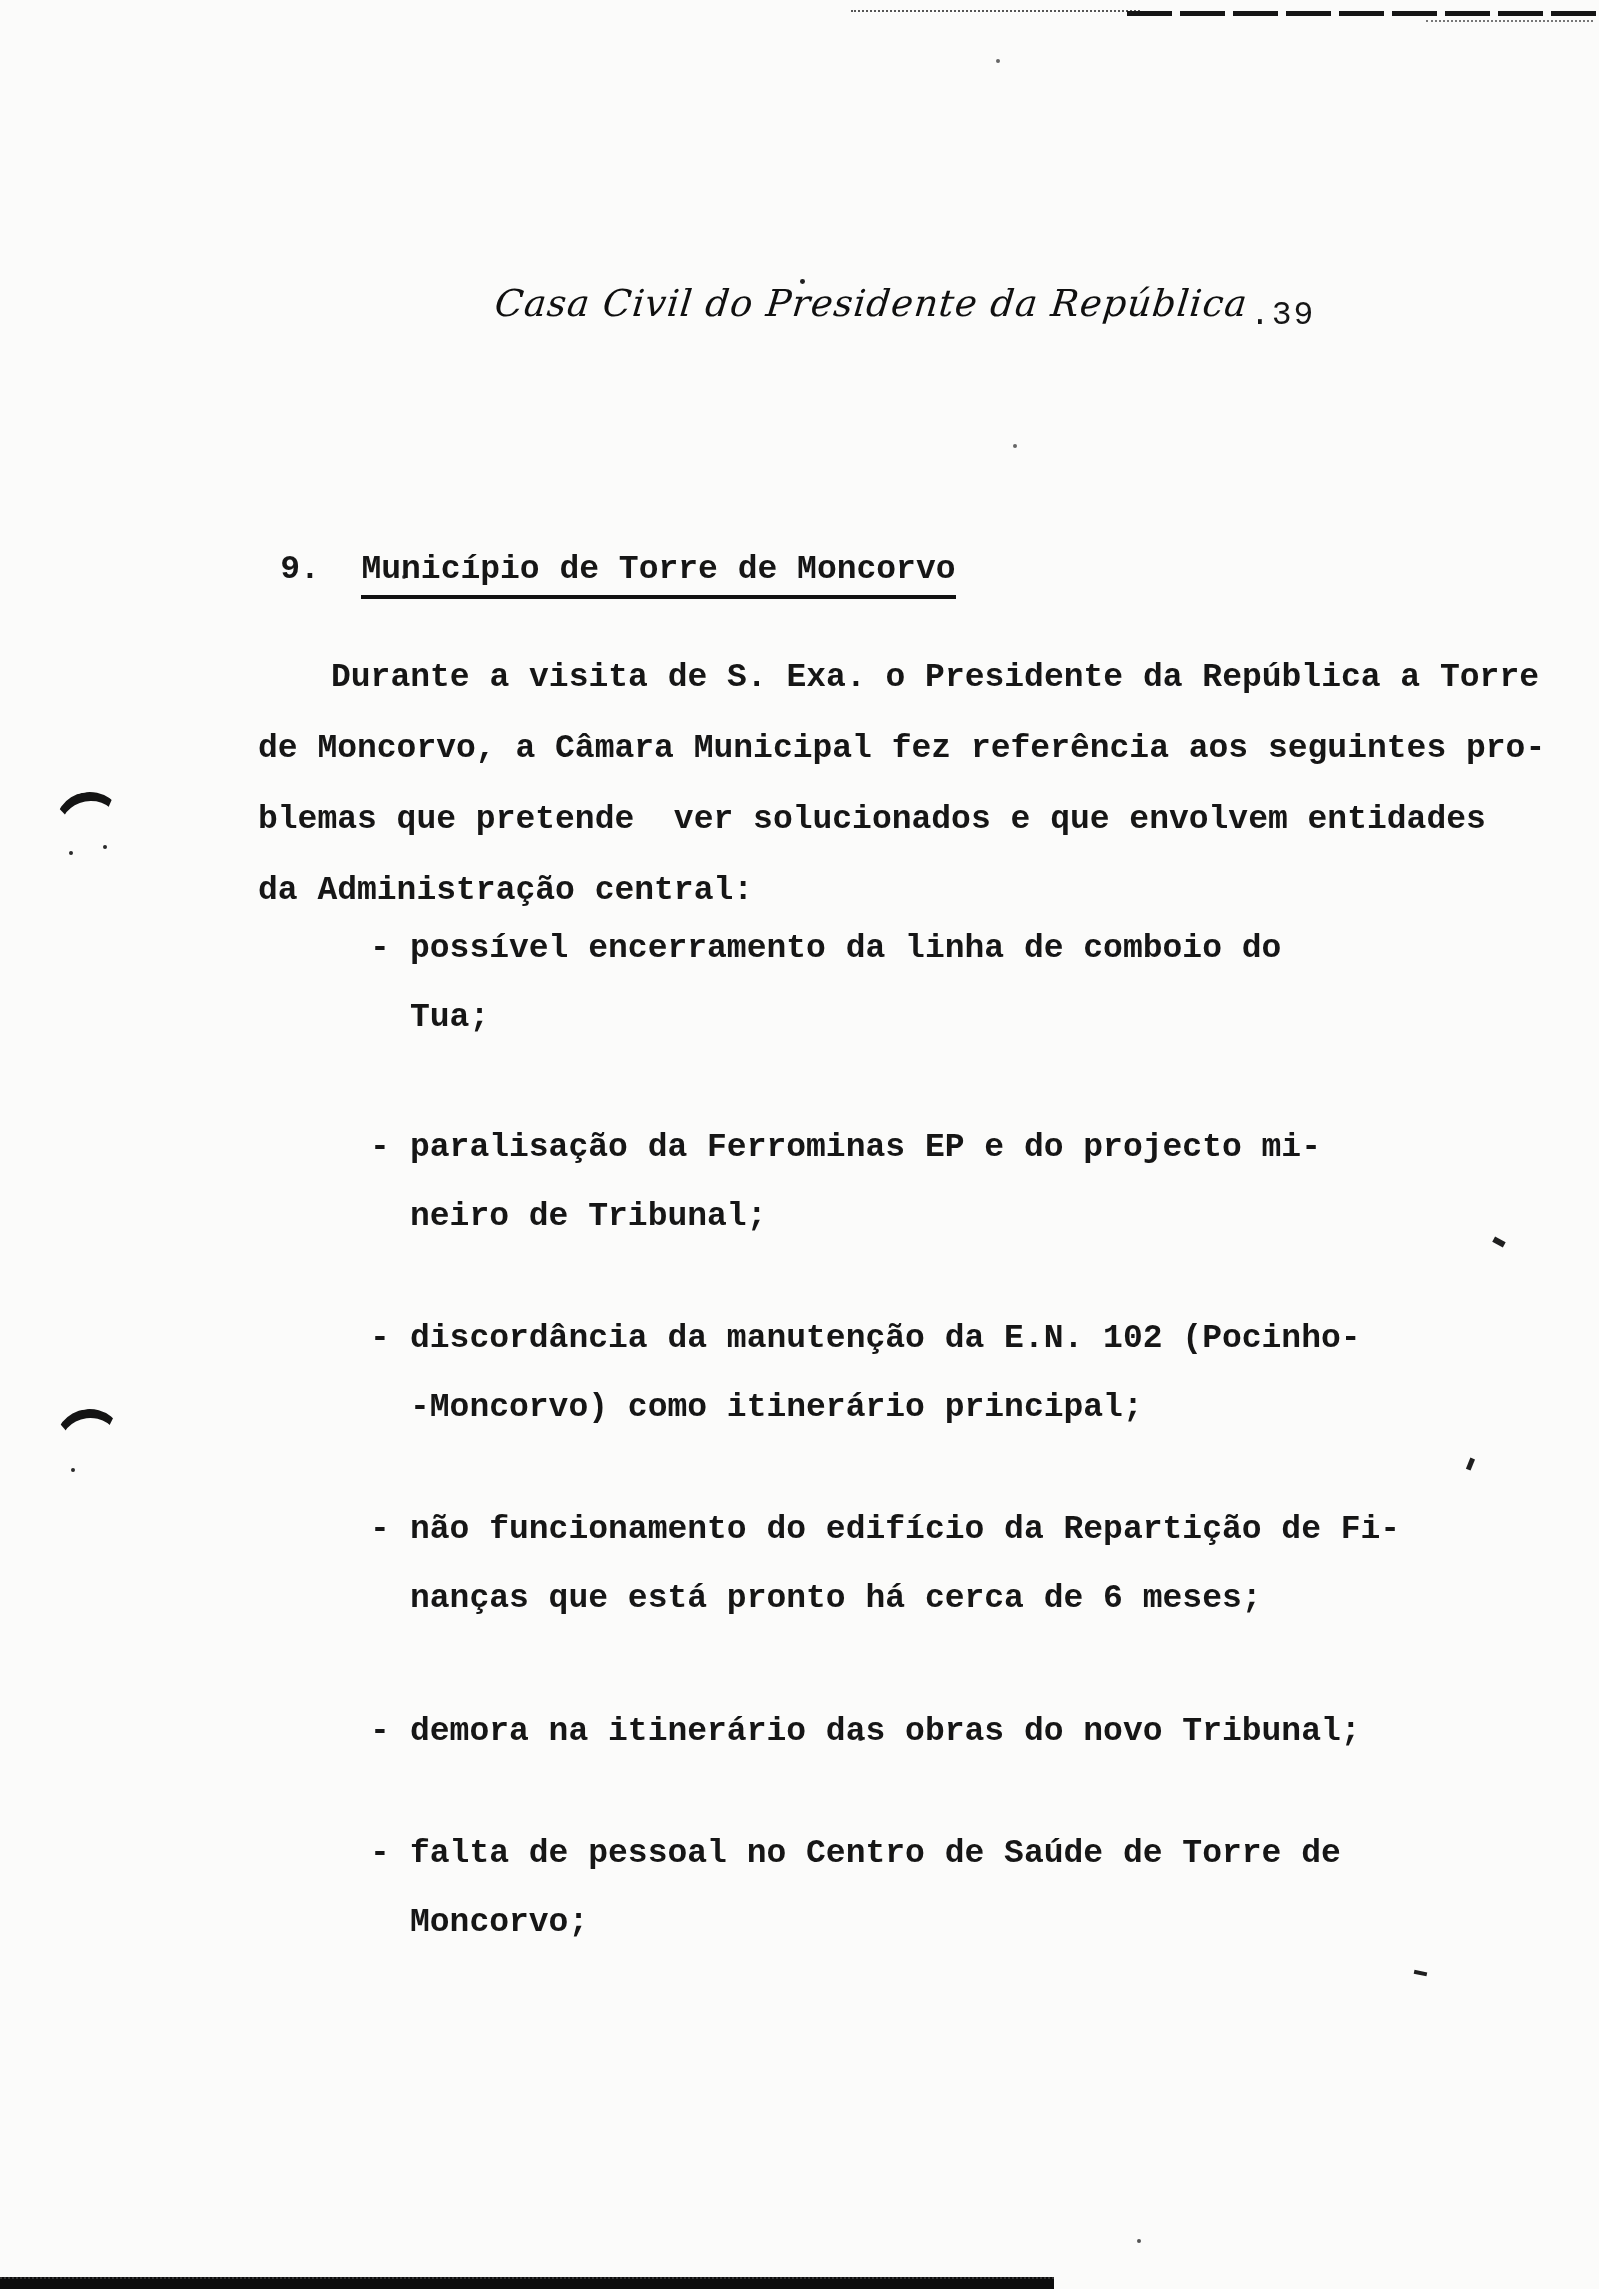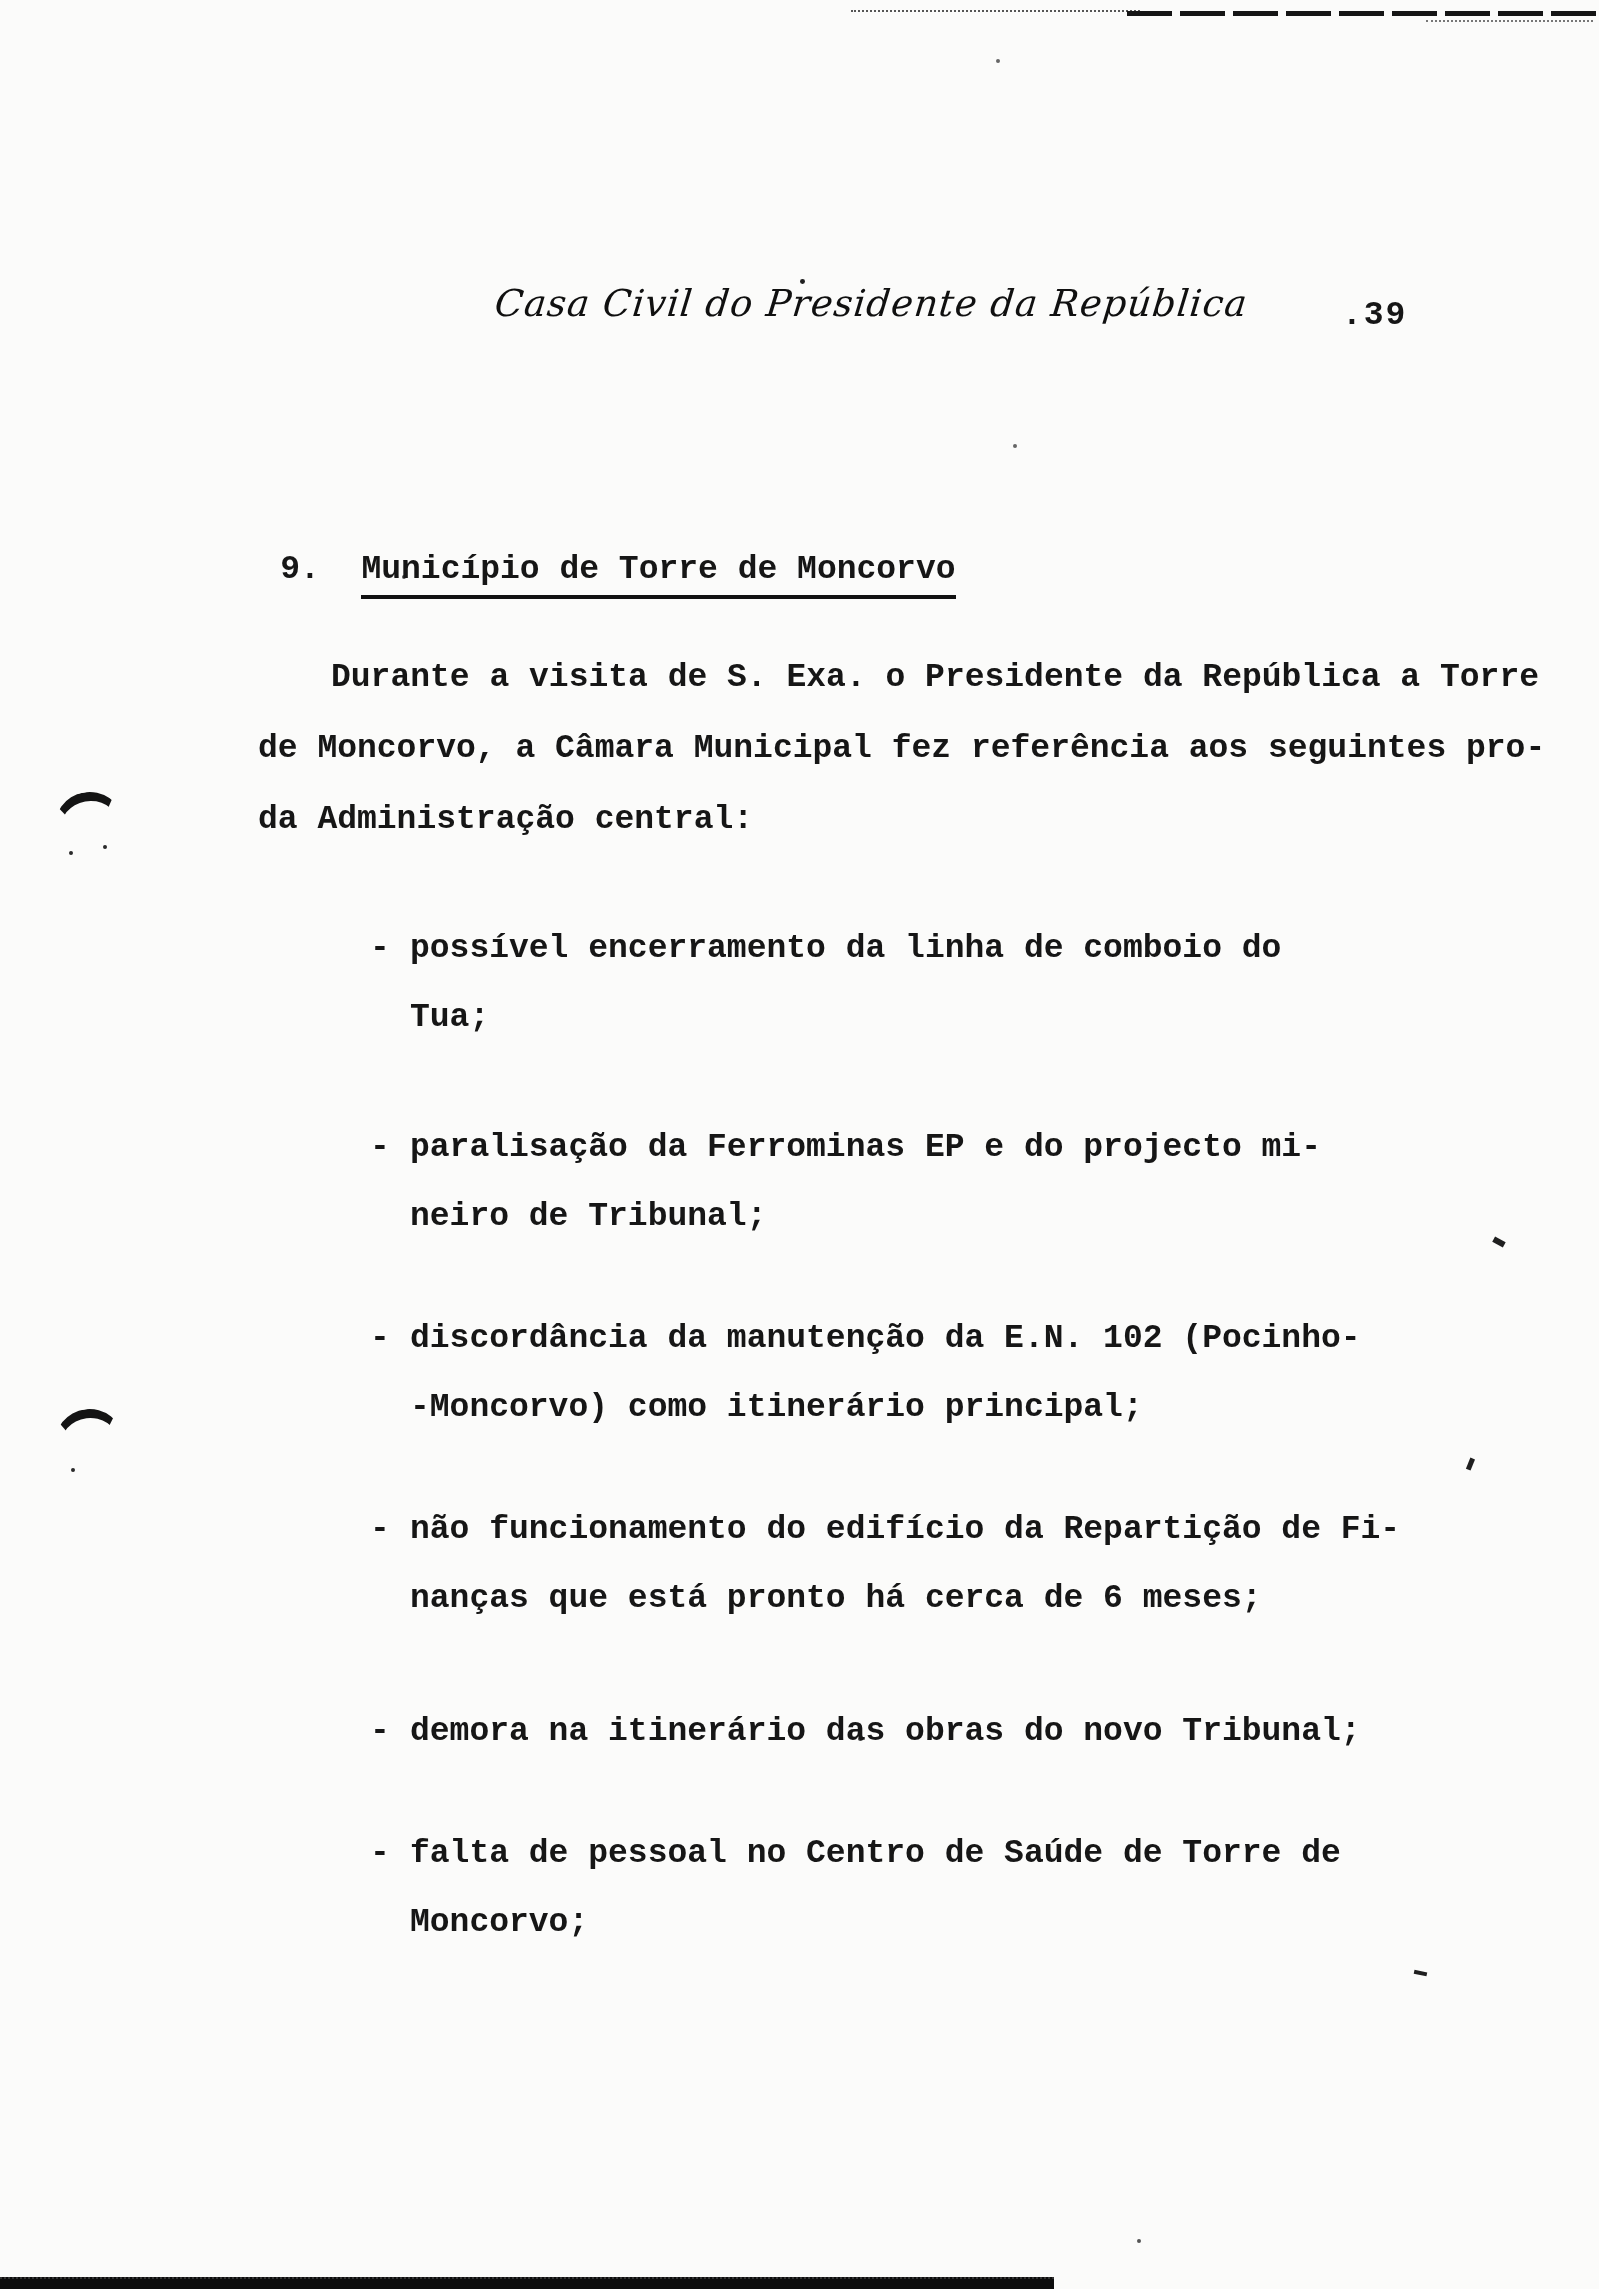--- a/index.html
+++ b/index.html
@@ -18,22 +18,22 @@
     position:absolute;left:495px;top:282px;
     font-family:"DejaVu Serif", serif;
     font-style:italic;
     font-size:37px;
     letter-spacing:1px;
     transform:skewX(-6deg);
     color:#101010;
     white-space:pre;
   }
   .pagenum{
-    position:absolute;left:1342px;top:297px;
-    font-size:33px;font-weight:700;
+    position:absolute;left:1250px;top:297px;
+    font-size:33px;font-weight:400;
     letter-spacing:2px;
     white-space:pre;
   }
 
   
   .heading{
     position:absolute;left:201px;top:514px;
     font-size:33px;font-weight:700;
     white-space:pre;
   }
@@ -136,20 +136,21 @@
   <div class="letterhead">Casa Civil do Presidente da República</div>
   <div class="pagenum">.39</div>
 
   <div class="heading">
     <span class="num">9.</span><span class="title">Município de Torre de Moncorvo</span>
   </div>
 
   <div class="paragraph">
     <div class="pline indent">Durante a visita de S. Exa. o Presidente da República a Torre</div>
     <div class="pline">de Moncorvo, a Câmara Municipal fez referência aos seguintes pro-</div>
+    <div class="pline">blemas que pretende  ver solucionados e que envolvem entidades</div>
     <div class="pline">da Administração central:</div>
   </div>
 
   <div class="bullet b1">
     <span class="marker">-</span>
     <div class="blines">
       <div class="bline">possível encerramento da linha de comboio do</div>
       <div class="bline">Tua;</div>
     </div>
   </div>

